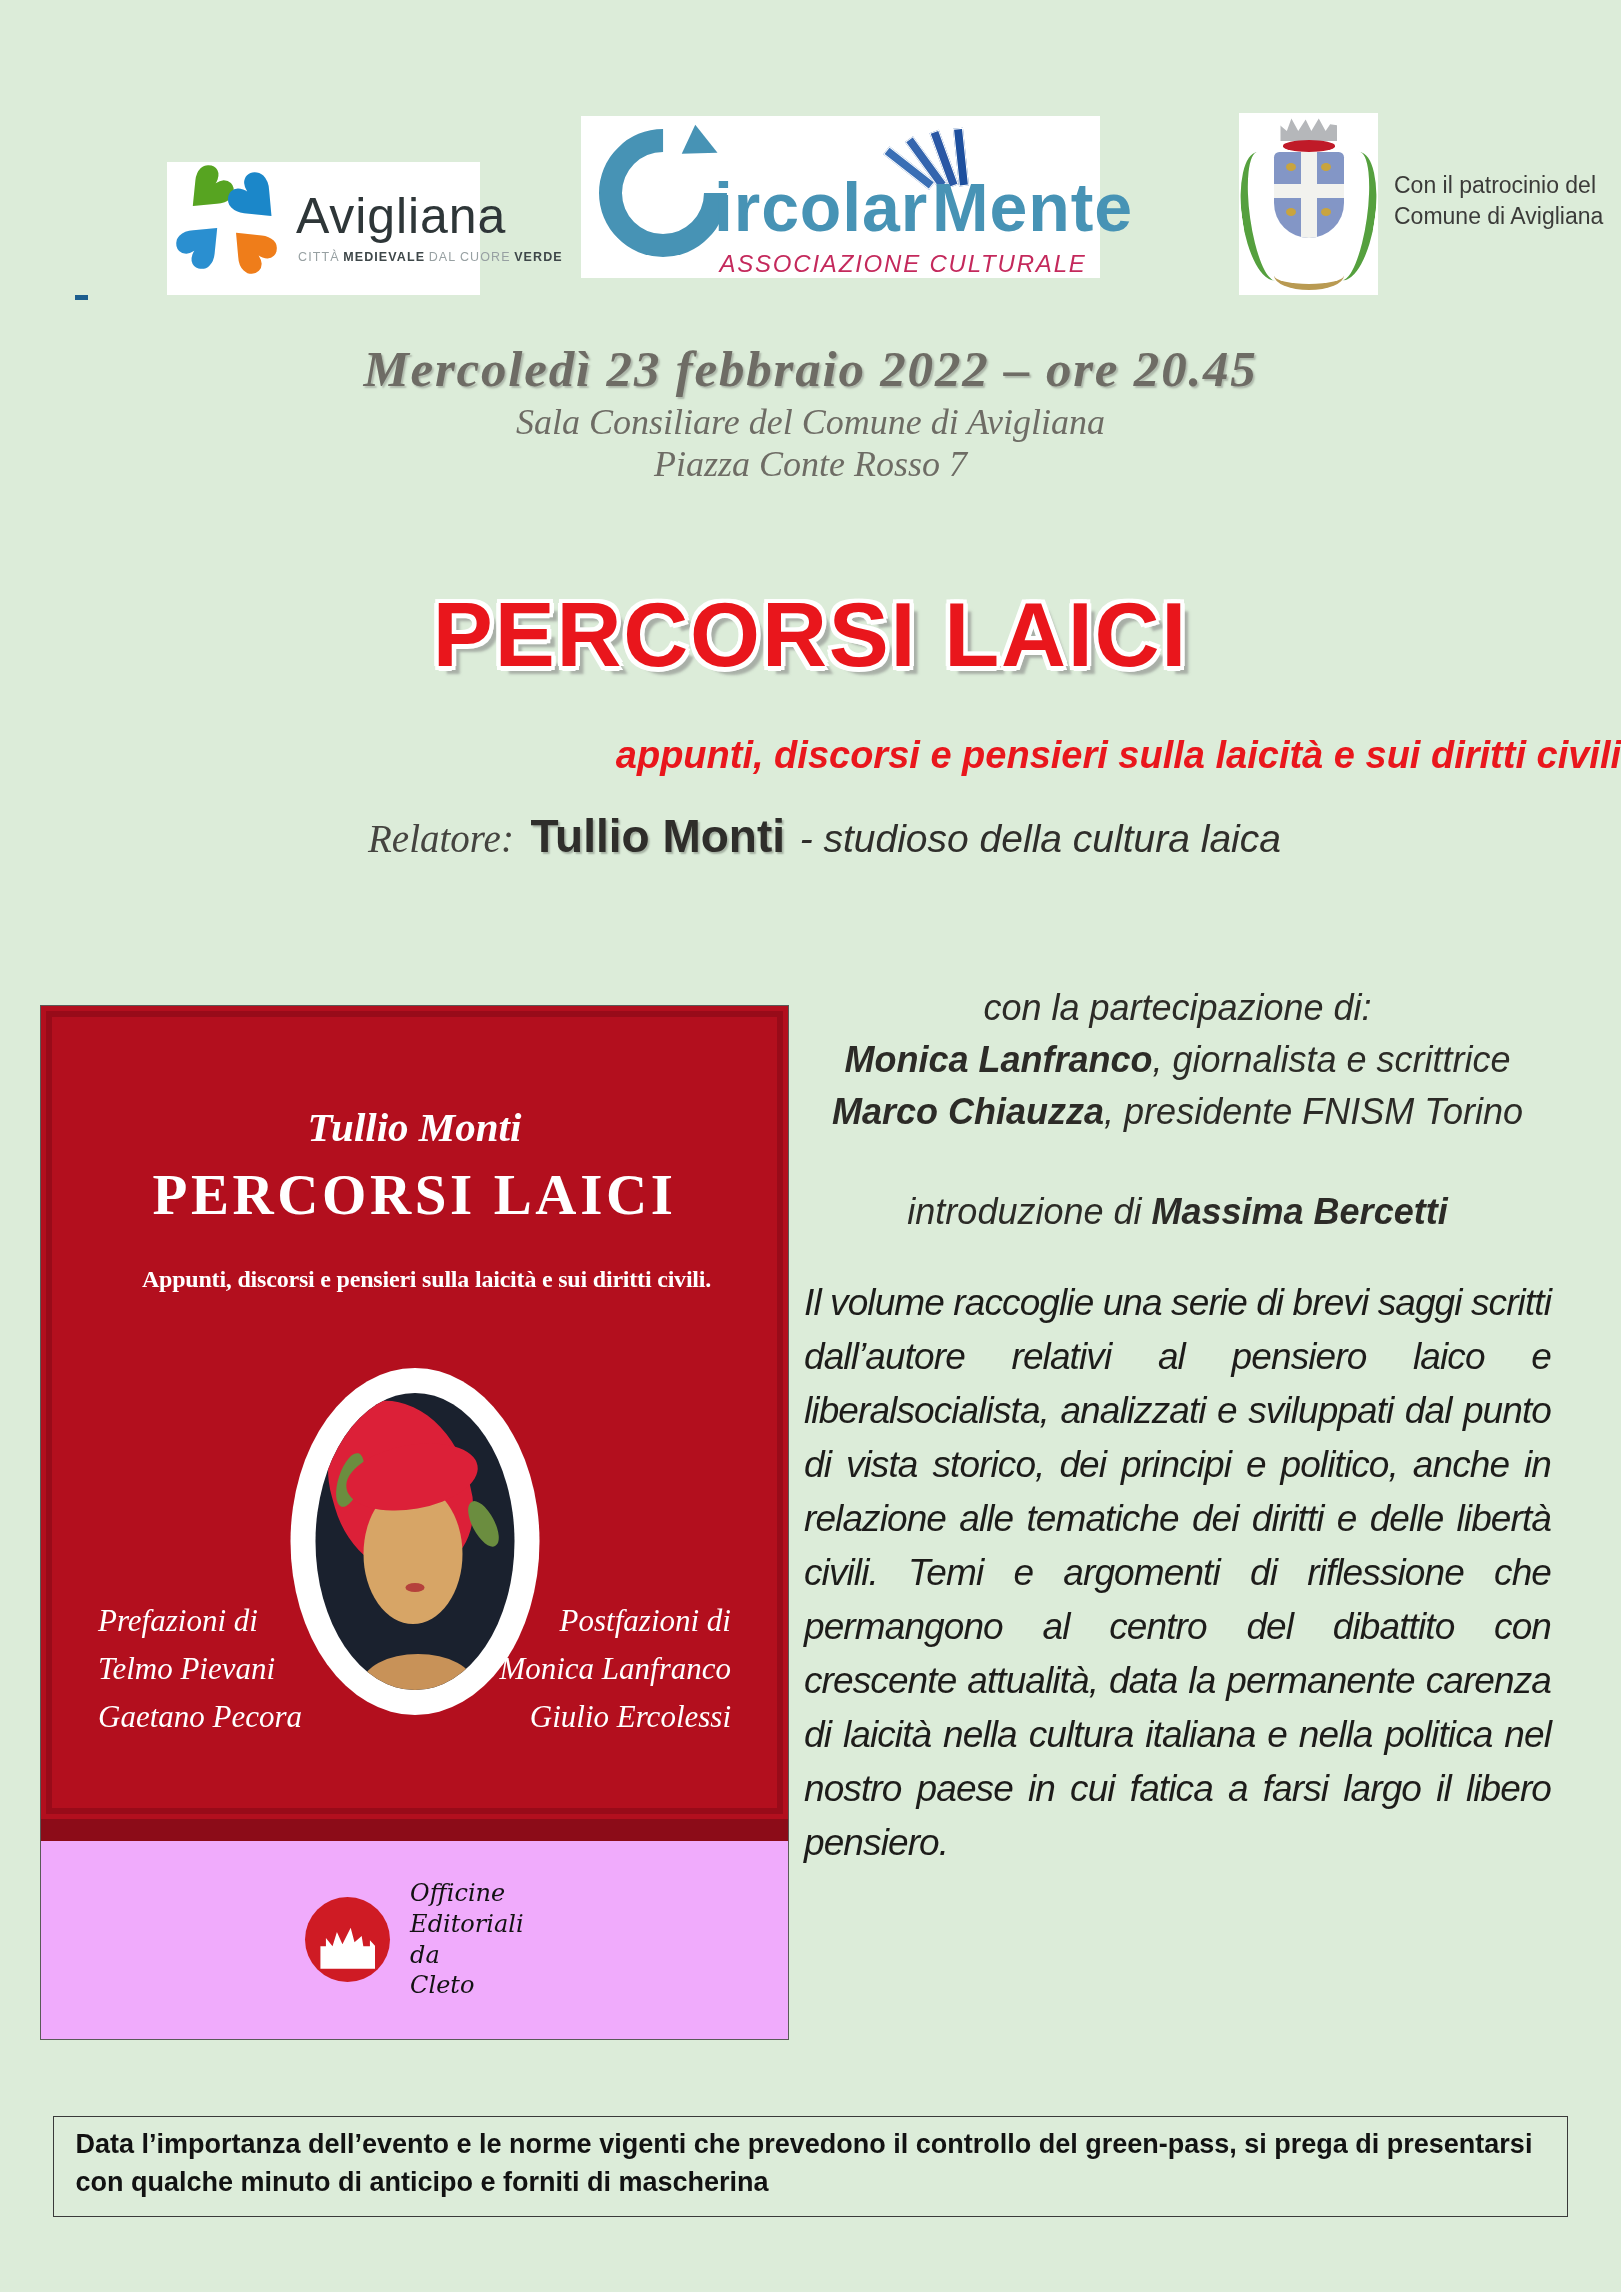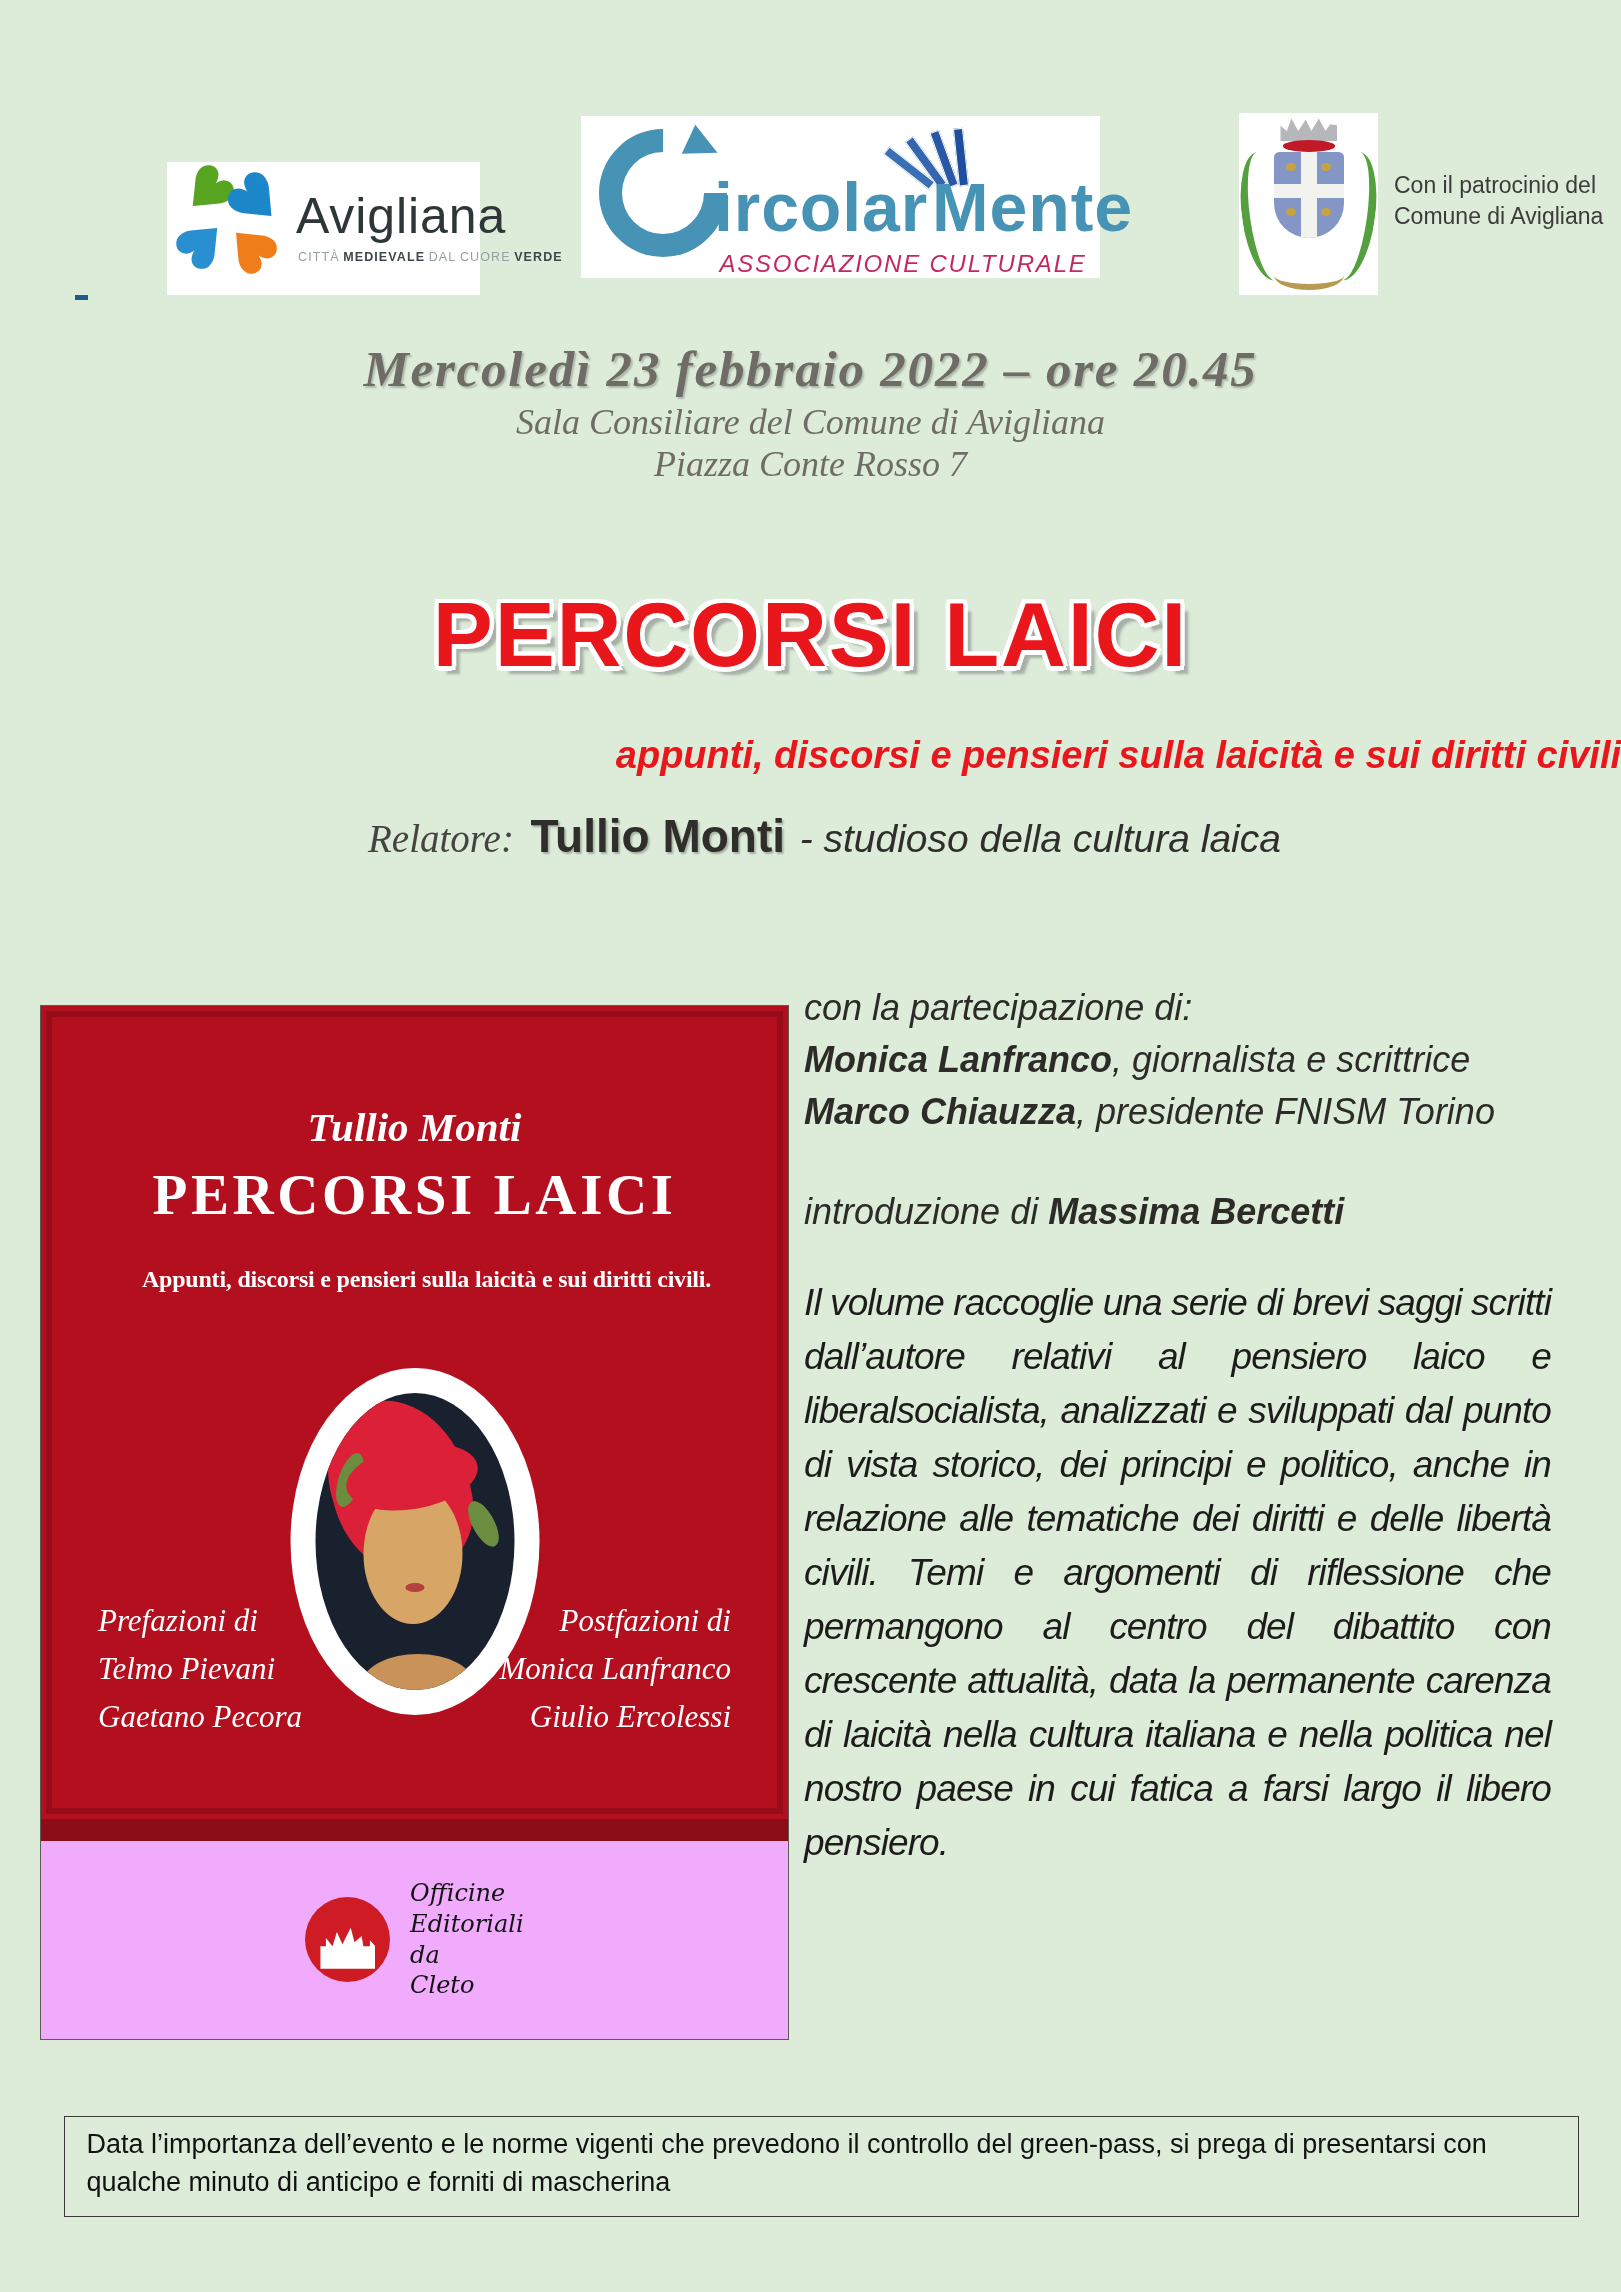--- a/index.html
+++ b/index.html
@@ -112,32 +112,32 @@
   .credits .right{text-align:right;}
   .book-stripe{height:21.5px;background:#8c0c18;}
   .book-white{flex:1;display:flex;align-items:center;justify-content:center;gap:19.7px;background:#f0abfc;}
   .seal{position:relative;width:85px;height:85px;background:#cf1b24;border-radius:50%;}
   .castle{position:absolute;left:15px;bottom:13.4px;width:55px;height:41px;background:#ffffff;
         clip-path:polygon(0 100%,0 45%,10% 45%,10% 25%,22% 45%,30% 10%,40% 40%,55% 0,62% 35%,75% 20%,78% 45%,90% 45%,90% 30%,100% 45%,100% 100%);}
   .pub-text{font-family:"DejaVu Serif",serif;font-style:italic;font-size:24px;line-height:1.28;color:#121212;}
 
   
   .right-col{position:absolute;left:804px;top:982px;width:747px;}
-  .rc-line{text-align:left;font-style:italic;font-size:36px;line-height:52px;color:#2c2b27;}
+  .rc-line{text-align:center;font-style:italic;font-size:36px;line-height:52px;color:#2c2b27;}
   .rc-line .bname{font-weight:bold;}
   .rc-gap1{height:49px;}
   .rc-line.intro{line-height:50px;}
   .rc-gap2{height:39px;}
   .rc-body{text-align:justify;font-style:italic;font-size:37px;line-height:54px;
         letter-spacing:-0.9px;color:#1d1c1a;}
 
   
-  .footer-note{position:absolute;left:64px;top:2116px;width:1515px;box-sizing:border-box;
+  .footer-note{position:absolute;left:53px;top:2116px;width:1515px;box-sizing:border-box;
         border:1.8px solid #3a3a3a;padding:9px 18px 14.3px 21.5px;
-        font-weight:normal;font-size:27px;line-height:1.4;color:#121212;}
+        font-weight:bold;font-size:27px;line-height:1.4;color:#121212;}
 </style>
 </head>
 <body>
 
 <div class="page">
 
   <div class="logo-box" id="av-box">
     <div class="clover">
       <span class="heart h-g">♥</span>
       <span class="heart h-b1">♥</span>

